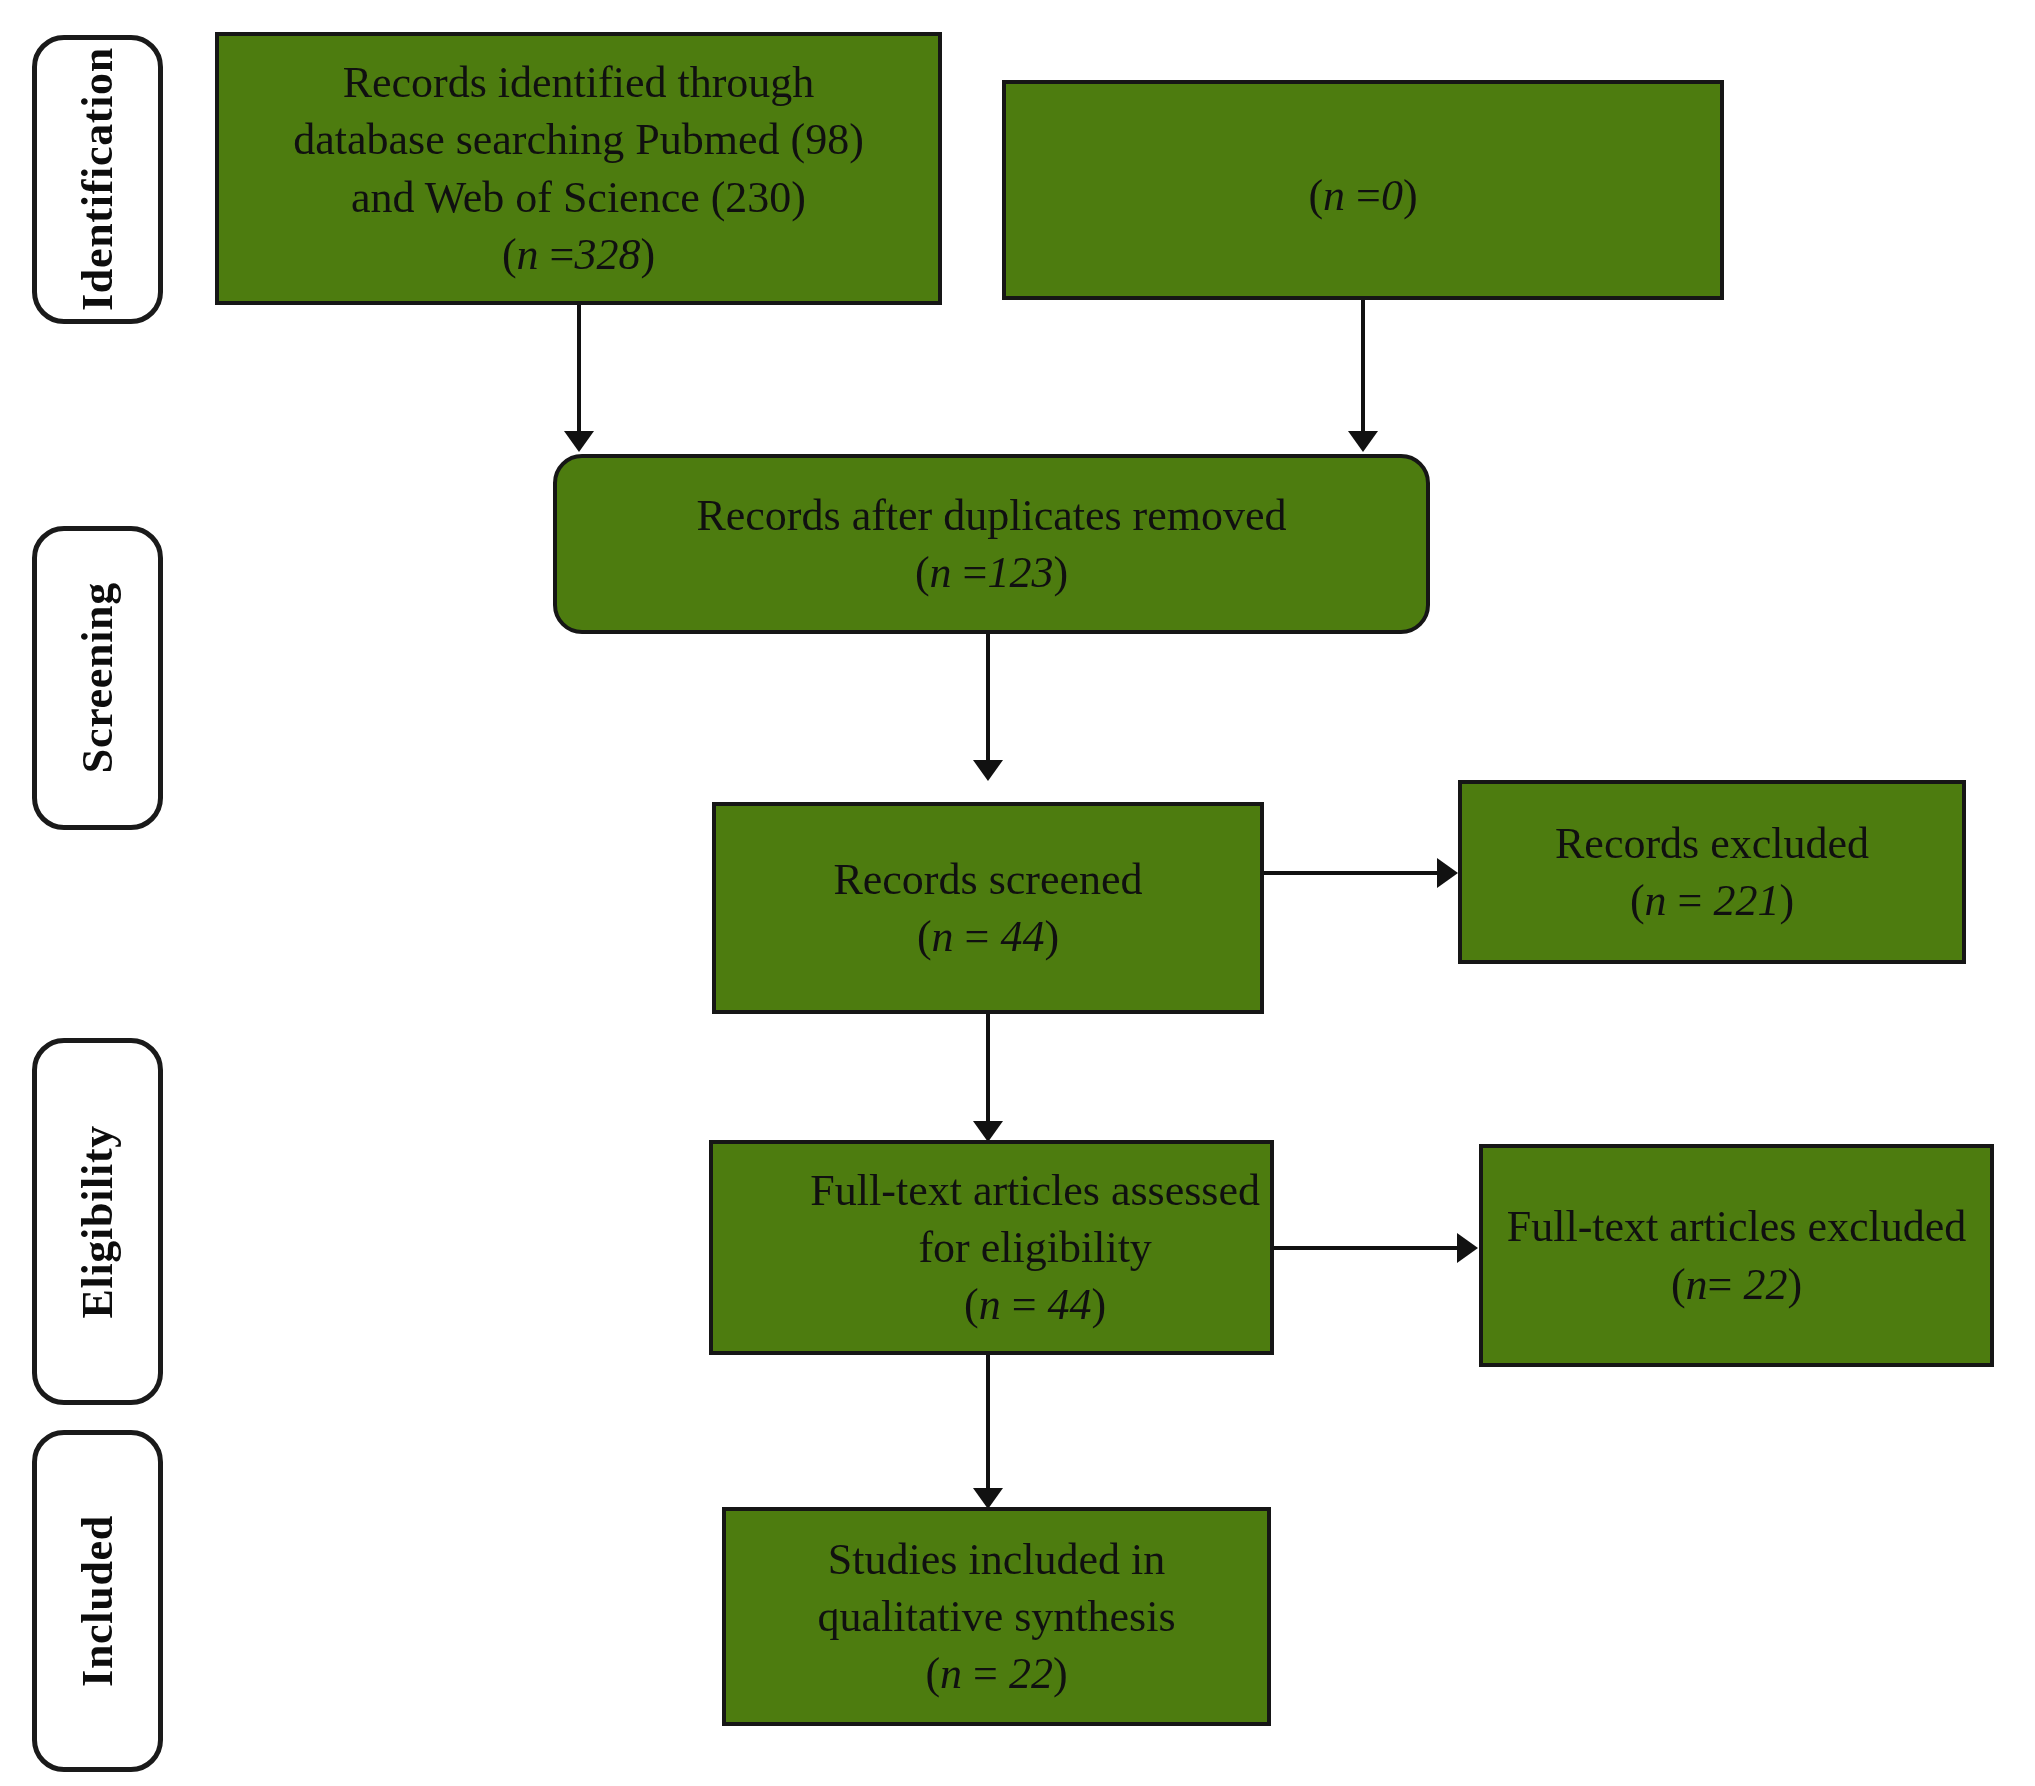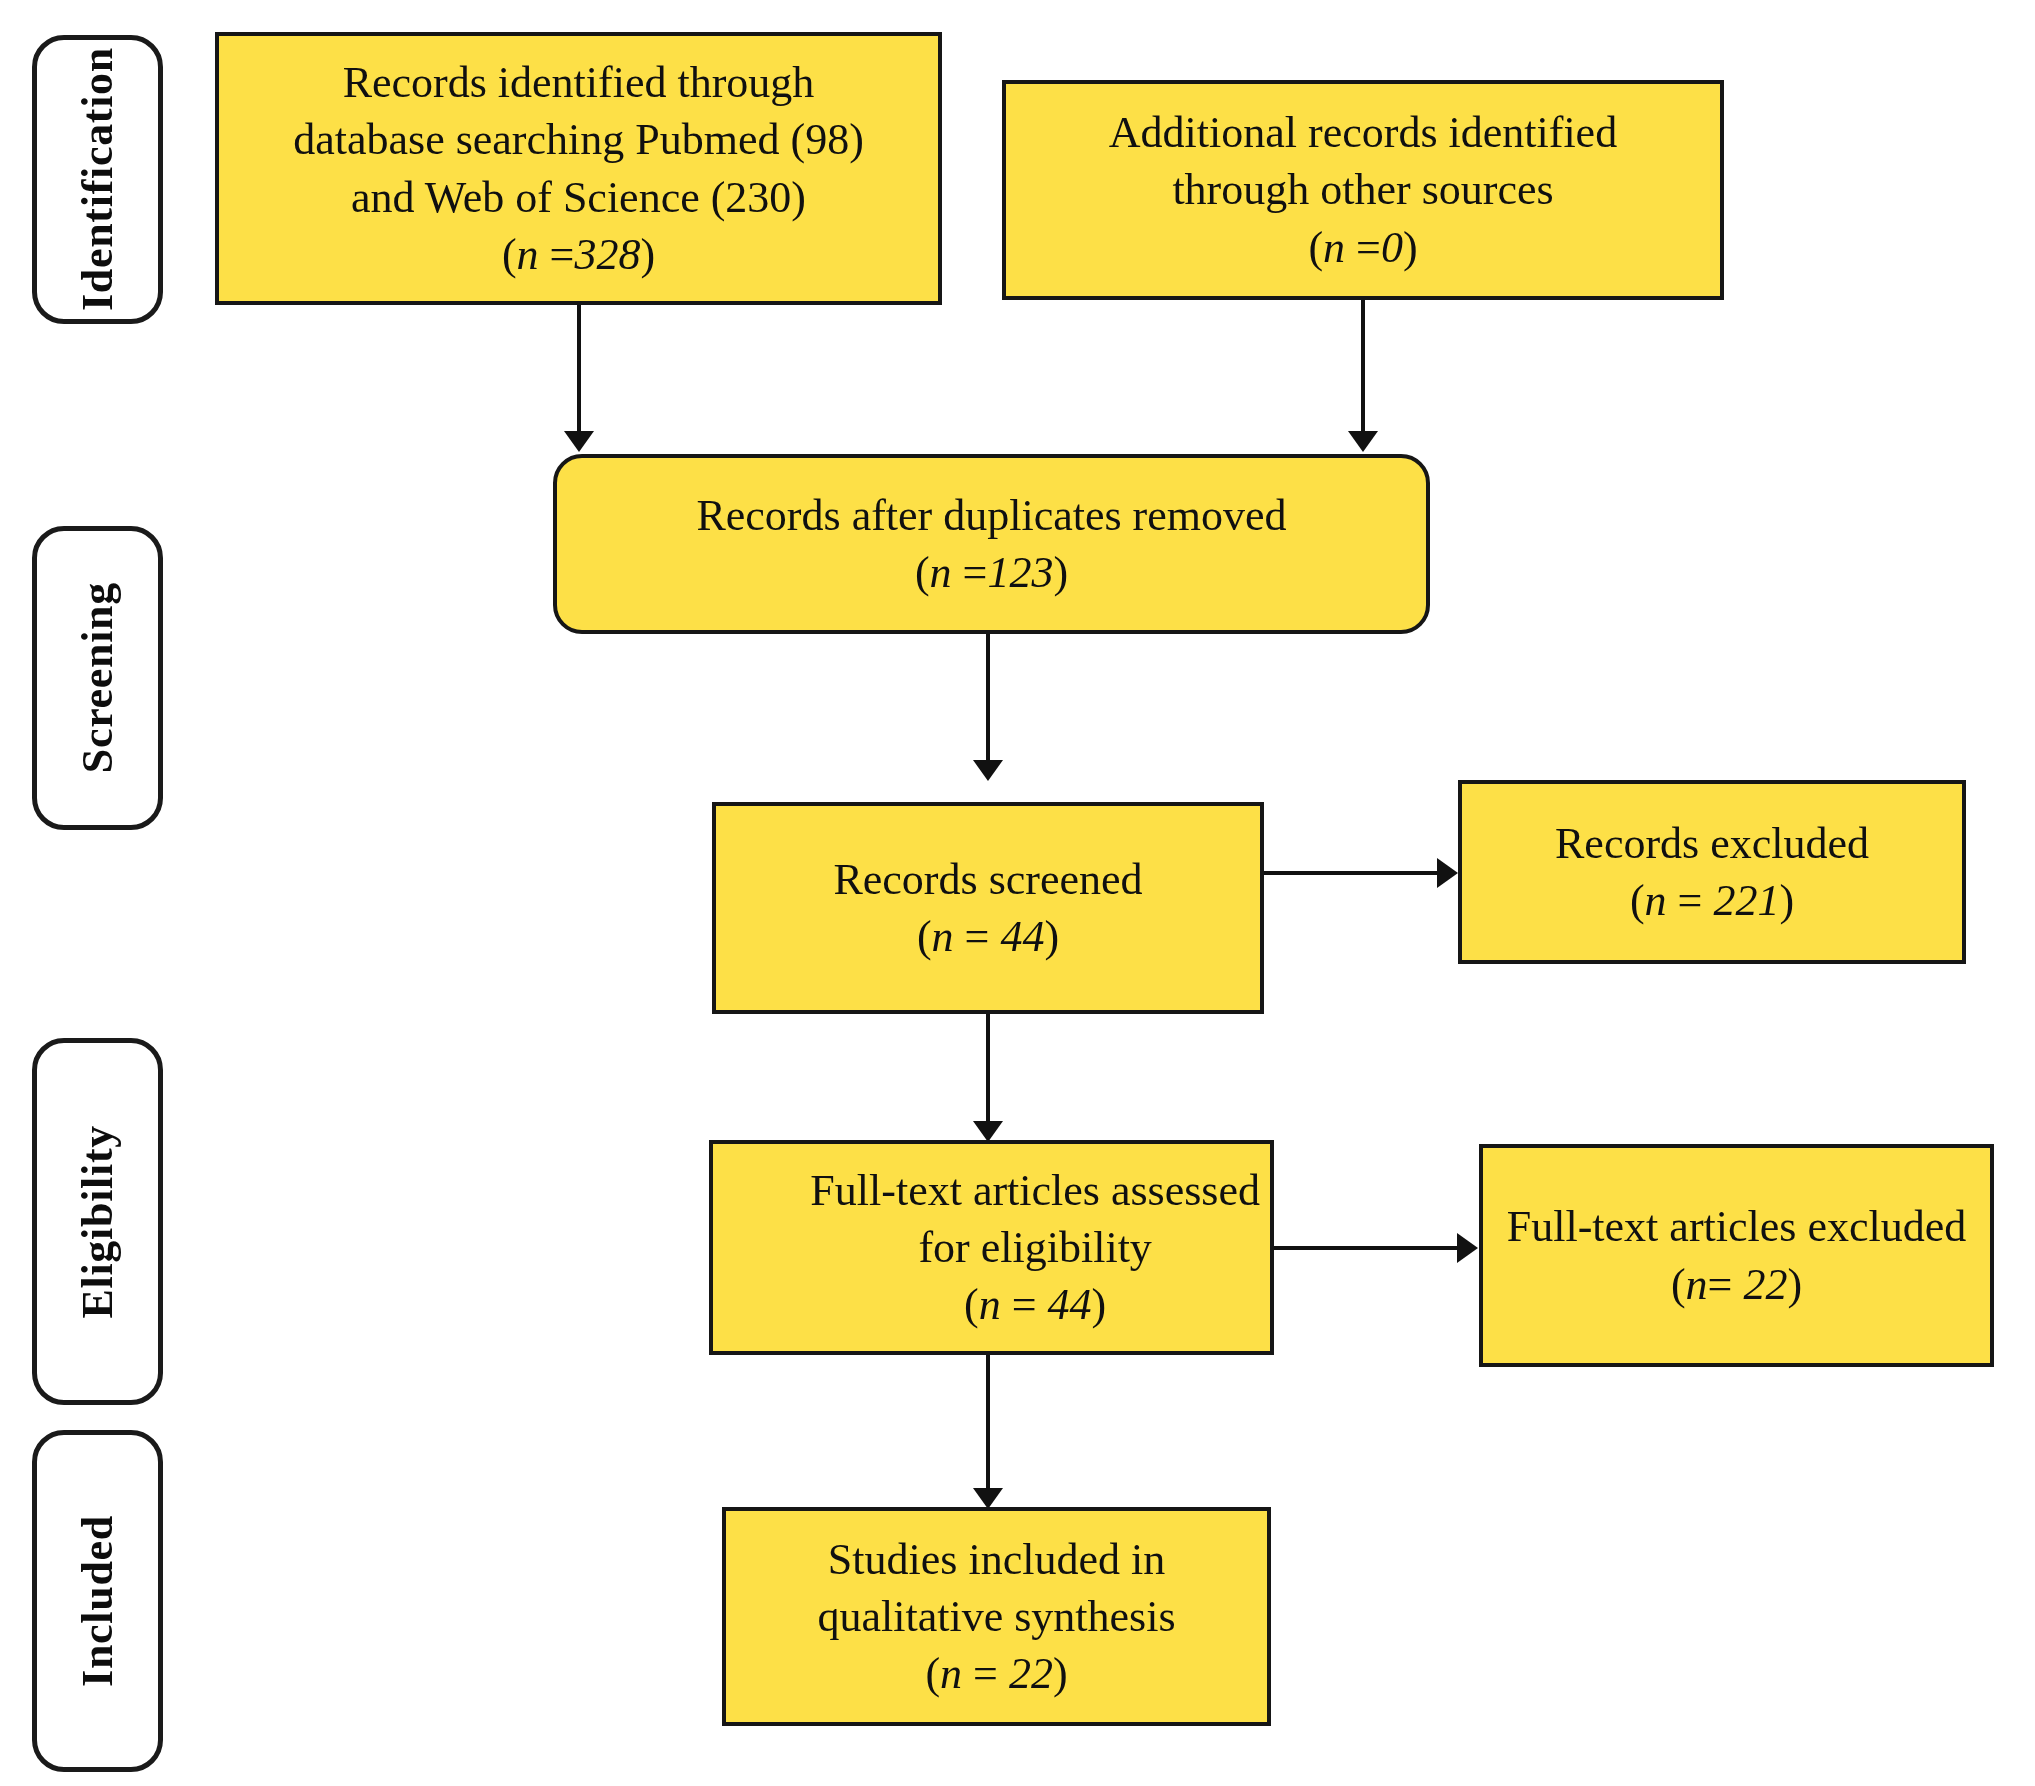--- a/index.html
+++ b/index.html
@@ -38,21 +38,21 @@
     letter-spacing:0.7px;
     line-height:1;
     white-space:nowrap;
     color:#0d0d0d;
   }
   
   .node{
     position:absolute;
     box-sizing:border-box;
     border:4.2px solid #161616;
-    background:#fde047;
+    background:#4d7c0f;
     display:flex;
     align-items:center;
     justify-content:center;
     text-align:center;
     padding:4.2px 10px;
   }
   .node .node-text{
     font-family:"Liberation Serif","DejaVu Serif",serif;
     font-size:44px;
     line-height:1.30;
@@ -140,22 +140,21 @@
     <span class="node-inner">
       <span class="node-text">Records identified  through
 database searching Pubmed (98)
 and Web of Science (230)</span><br>
       <span class="node-count">(<span class="ital">n</span><span> =</span><span class="ital">328</span>)</span>
     </span>
   </div>
 
   <div class="node" style="left:1002px;top:80px;width:722px;height:220px;">
     <span class="node-inner">
-      <span class="node-text">Additional records identified
-through other sources</span><br>
+      <br>
       <span class="node-count">(<span class="ital">n</span><span> =</span><span class="ital">0</span>)</span>
     </span>
   </div>
 
   <div class="node" style="left:553px;top:454px;width:877px;height:180px;border-radius:29px;">
     <span class="node-inner">
       <span class="node-text">Records after duplicates removed</span><br>
       <span class="node-count">(<span class="ital">n</span><span> =</span><span class="ital">123</span>)</span>
     </span>
   </div>

